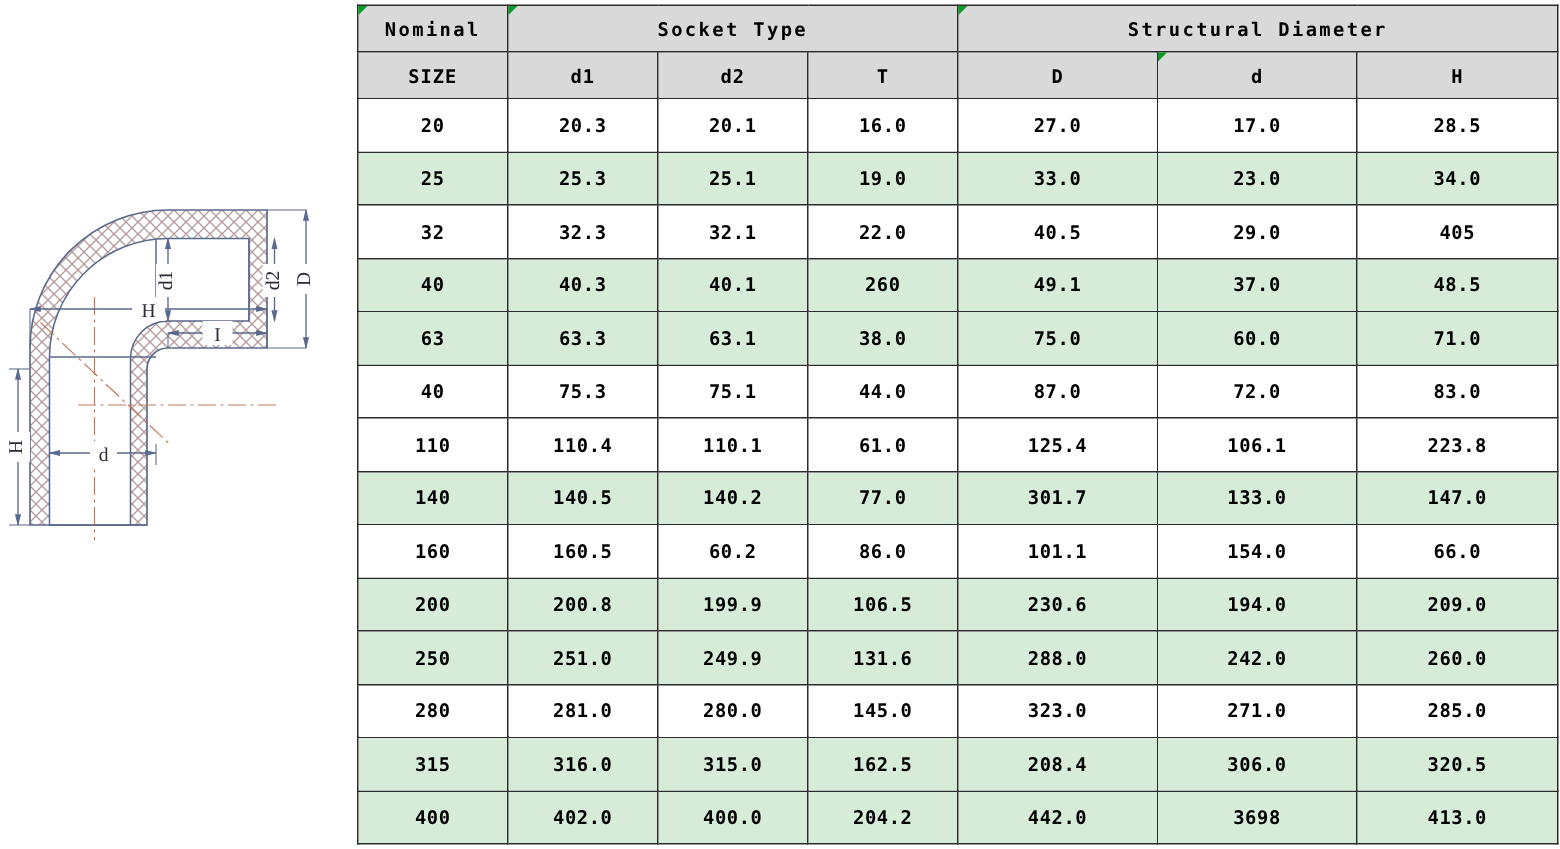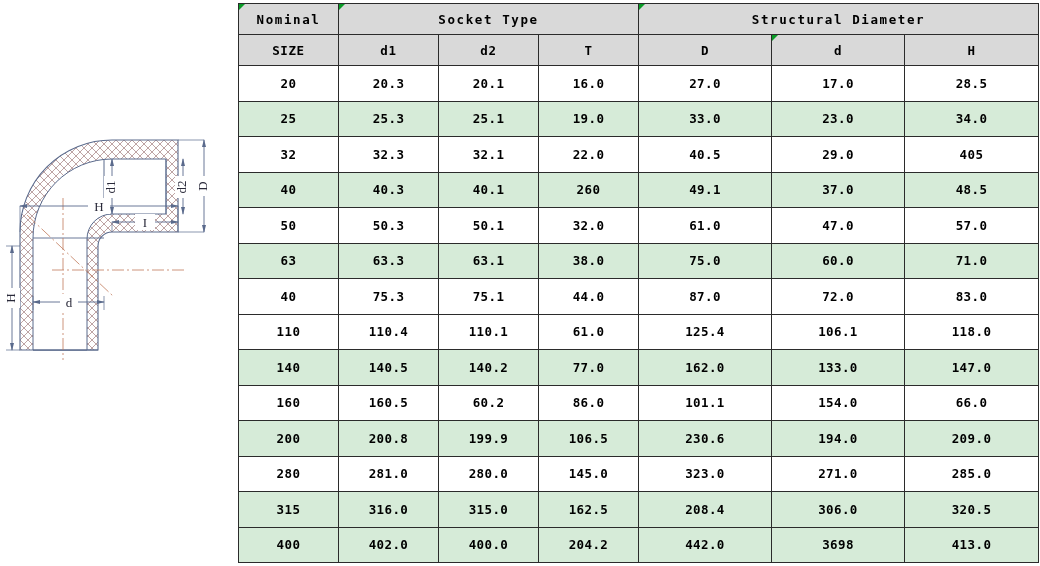--- a/index.html
+++ b/index.html
@@ -271,29 +271,20 @@
           </tr>
           <tr class="alt">
             <td>40</td>
             <td>40.3</td>
             <td>40.1</td>
             <td>260</td>
             <td>49.1</td>
             <td>37.0</td>
             <td>48.5</td>
           </tr>
-          <tr>
-            <td>50</td>
-            <td>50.3</td>
-            <td>50.1</td>
-            <td>32.0</td>
-            <td>61.0</td>
-            <td>47.0</td>
-            <td>57.0</td>
-          </tr>
           <tr class="alt">
             <td>63</td>
             <td>63.3</td>
             <td>63.1</td>
             <td>38.0</td>
             <td>75.0</td>
             <td>60.0</td>
             <td>71.0</td>
           </tr>
           <tr>
@@ -305,28 +296,28 @@
             <td>72.0</td>
             <td>83.0</td>
           </tr>
           <tr>
             <td>110</td>
             <td>110.4</td>
             <td>110.1</td>
             <td>61.0</td>
             <td>125.4</td>
             <td>106.1</td>
-            <td>118.0</td>
+            <td>223.8</td>
           </tr>
           <tr class="alt">
             <td>140</td>
             <td>140.5</td>
             <td>140.2</td>
             <td>77.0</td>
-            <td>162.0</td>
+            <td>301.7</td>
             <td>133.0</td>
             <td>147.0</td>
           </tr>
           <tr>
             <td>160</td>
             <td>160.5</td>
             <td>60.2</td>
             <td>86.0</td>
             <td>101.1</td>
             <td>154.0</td>
@@ -334,20 +325,29 @@
           </tr>
           <tr class="alt">
             <td>200</td>
             <td>200.8</td>
             <td>199.9</td>
             <td>106.5</td>
             <td>230.6</td>
             <td>194.0</td>
             <td>209.0</td>
           </tr>
+          <tr class="alt">
+            <td>250</td>
+            <td>251.0</td>
+            <td>249.9</td>
+            <td>131.6</td>
+            <td>288.0</td>
+            <td>242.0</td>
+            <td>260.0</td>
+          </tr>
           <tr>
             <td>280</td>
             <td>281.0</td>
             <td>280.0</td>
             <td>145.0</td>
             <td>323.0</td>
             <td>271.0</td>
             <td>285.0</td>
           </tr>
           <tr class="alt">

